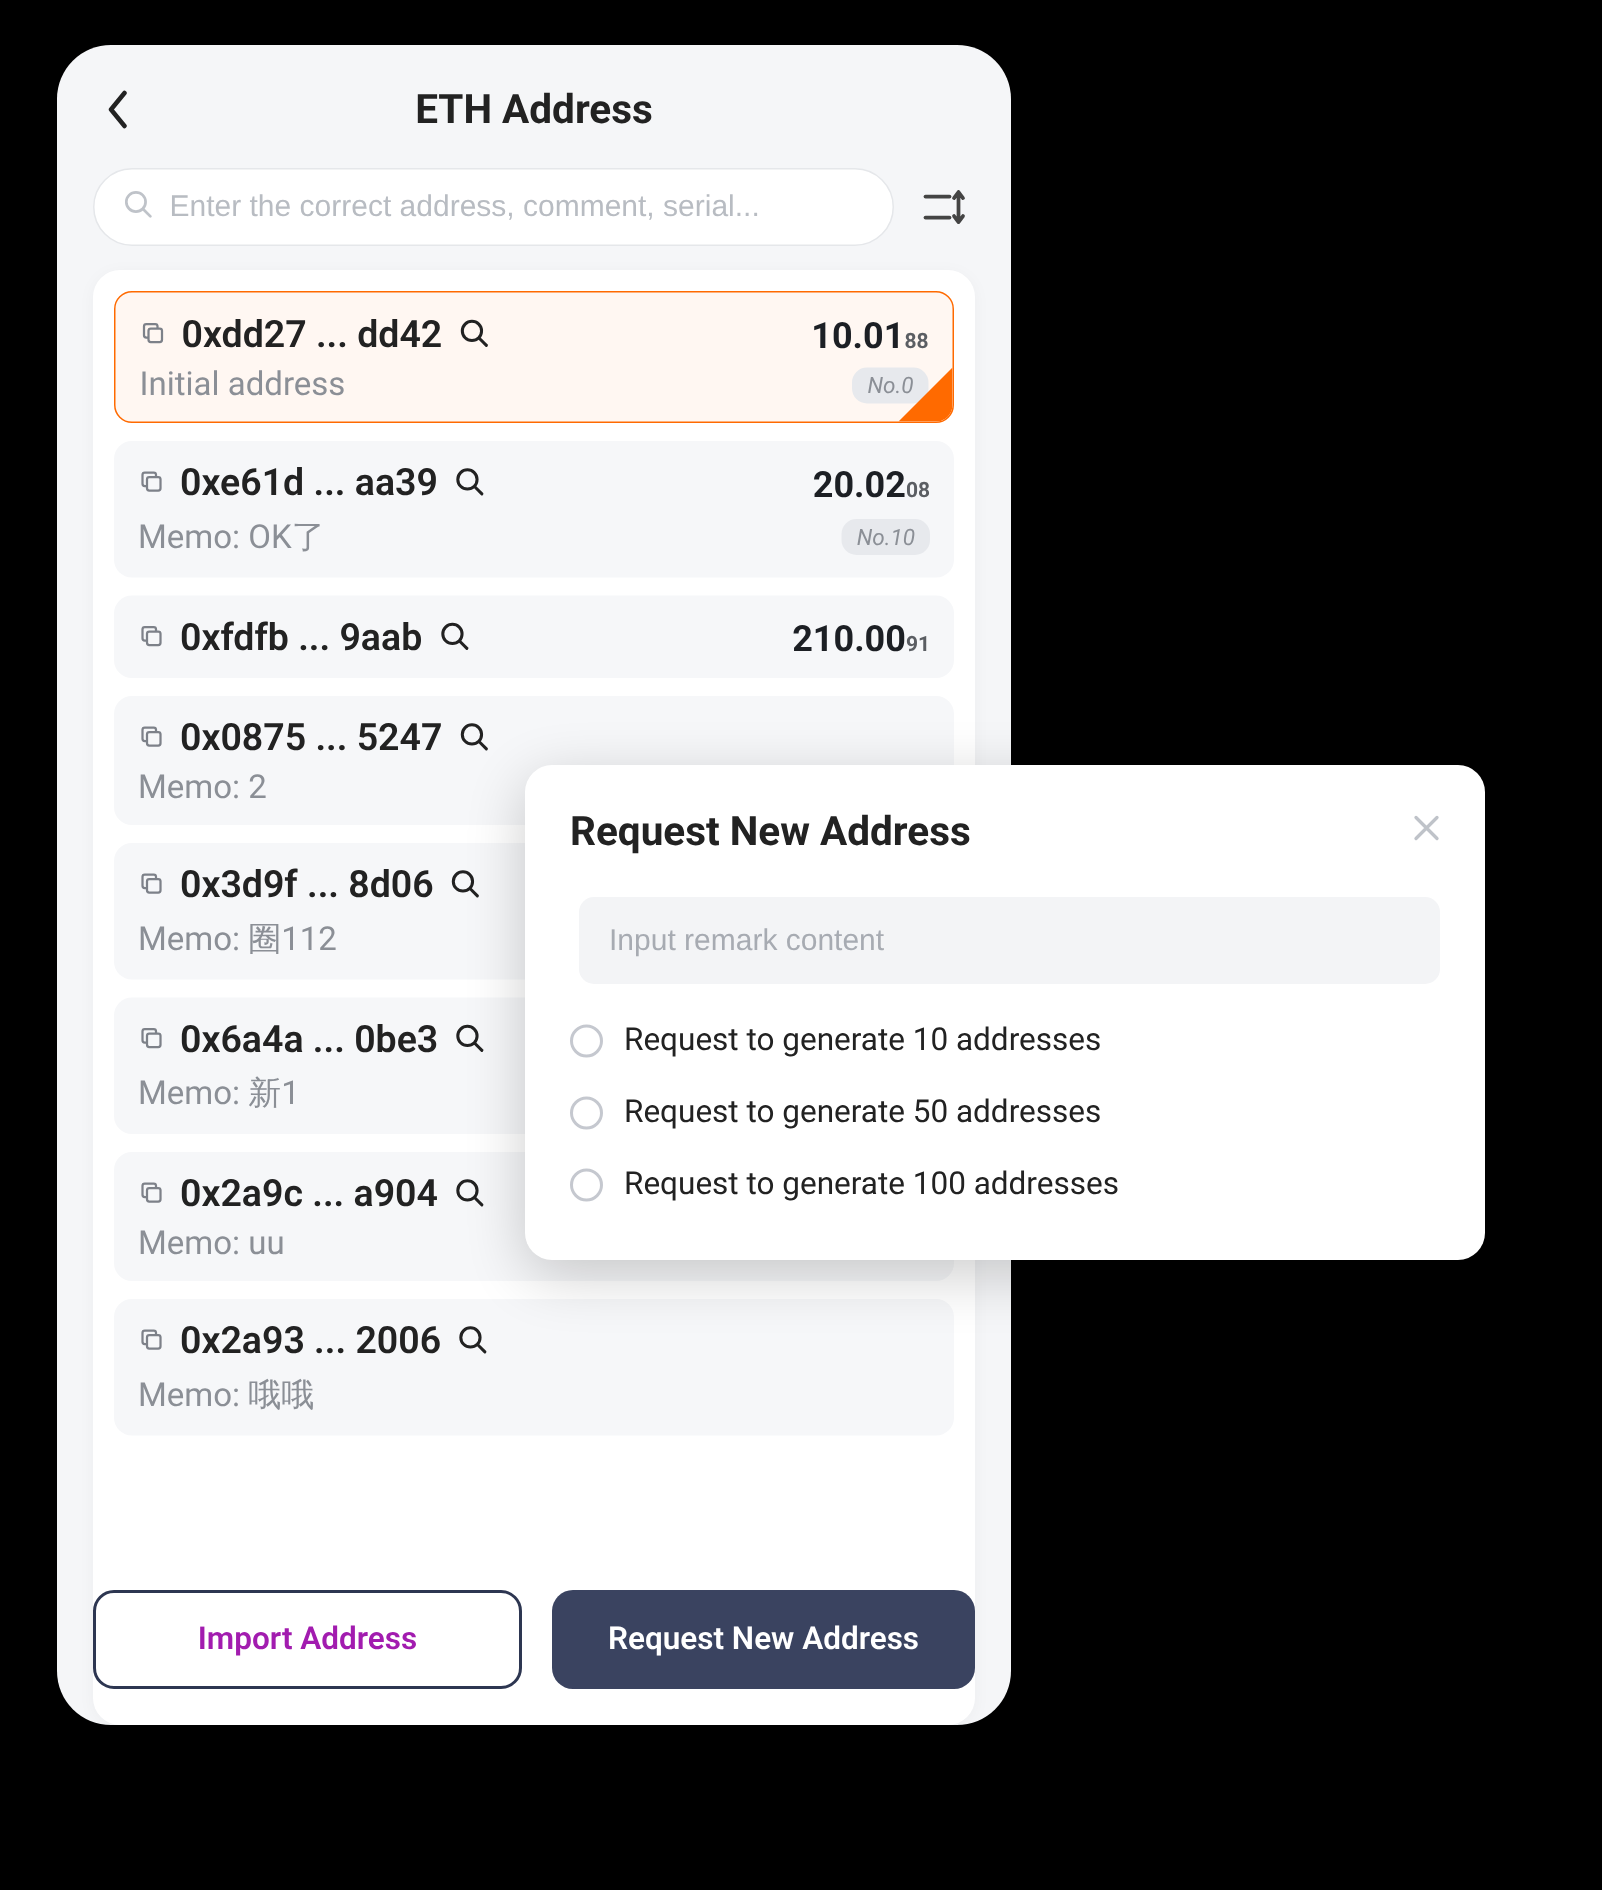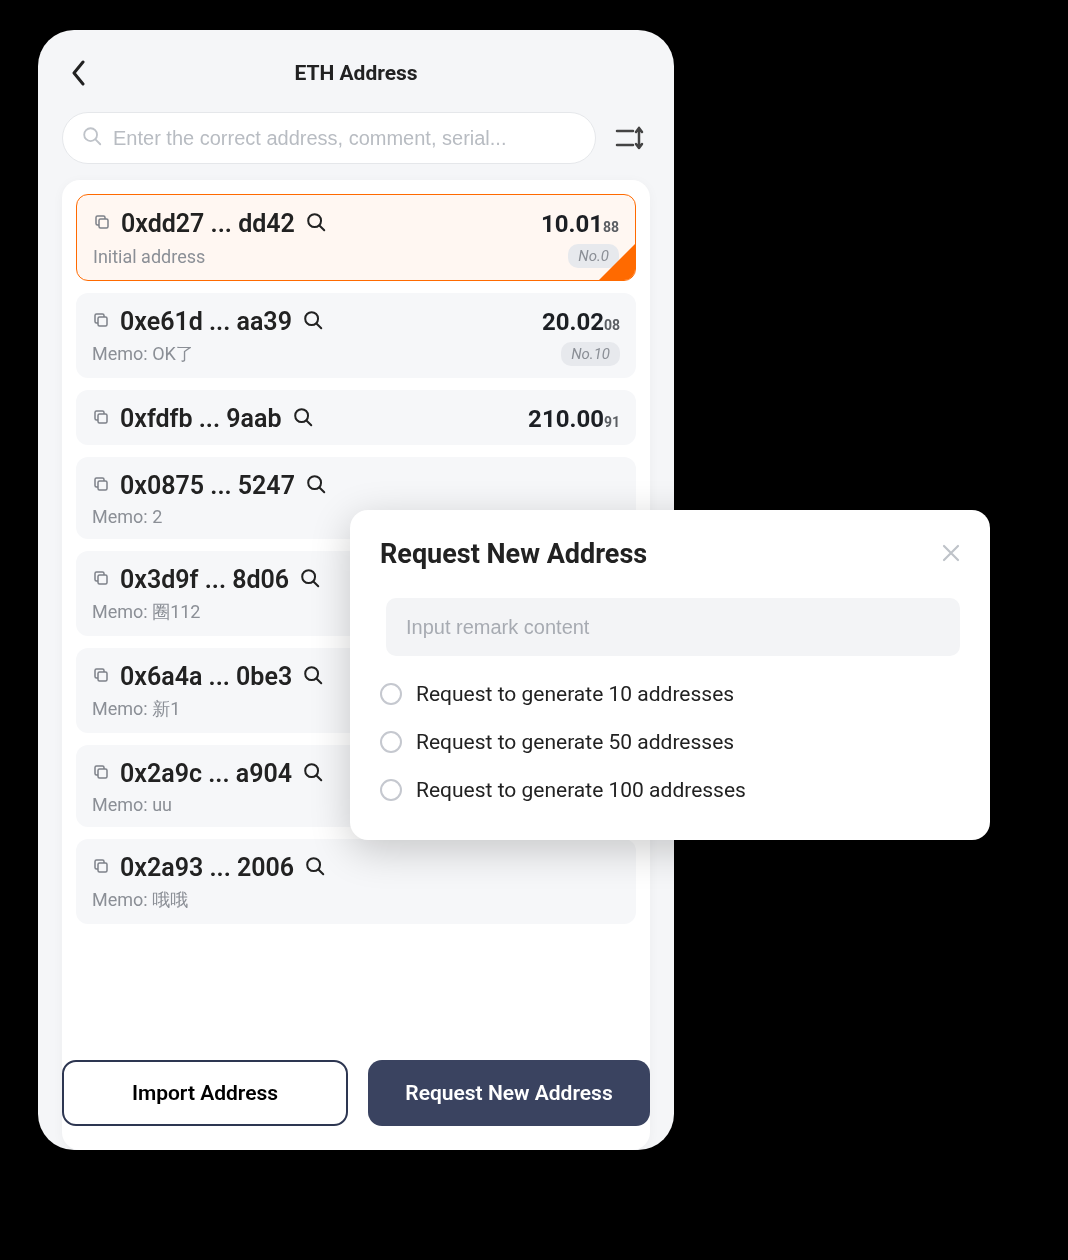--- a/index.html
+++ b/index.html
@@ -30,21 +30,21 @@
   }
   .back-btn {
     width: 34px; height: 34px;
     display: flex; align-items: center; justify-content: center;
     cursor: pointer;
     color: #222;
   }
   .page-title {
     flex: 1;
     text-align: center;
-    font-size: 21px;
+    font-size: 27px;
     font-weight: 700;
     color: #222;
     margin-right: 34px;
   }
   .search-row {
     display: flex;
     align-items: center;
     padding: 0 24px 16px 24px;
     gap: 14px;
   }
@@ -128,21 +128,21 @@
     font-weight: 700;
     color: #5b5e63;
     vertical-align: baseline;
   }
   .addr-row2 {
     margin-top: 6px;
     display: flex;
     align-items: center;
   }
   .memo {
-    font-size: 18px;
+    font-size: 22px;
     color: #8b8f96;
   }
   .no-badge {
     margin-left: auto;
     background: #e7e9ed;
     color: #8b8f96;
     font-size: 15px;
     border-radius: 10px;
     padding: 3px 10px;
     font-style: italic;
@@ -160,21 +160,21 @@
     border-radius: 14px;
     font-size: 21px;
     font-weight: 600;
     display: flex;
     align-items: center;
     justify-content: center;
     cursor: pointer;
   }
   .btn-outline {
     background: #fff;
-    color: #000000;
+    color: #a21caf;
     border: 2px solid #2d3651;
   }
   .btn-primary {
     background: #3a4360;
     color: #fff;
     border: none;
   }
 
   .modal {
     position: absolute;

